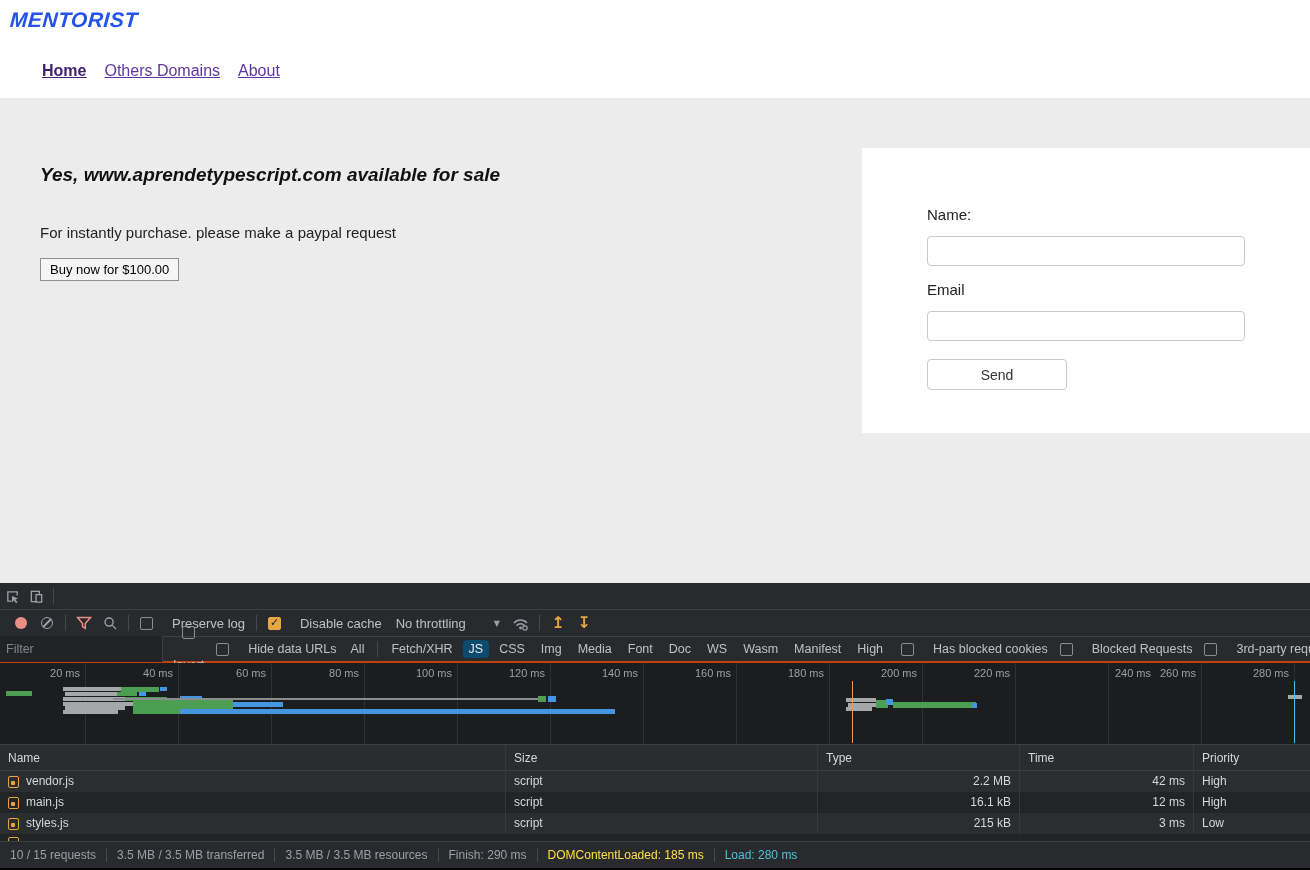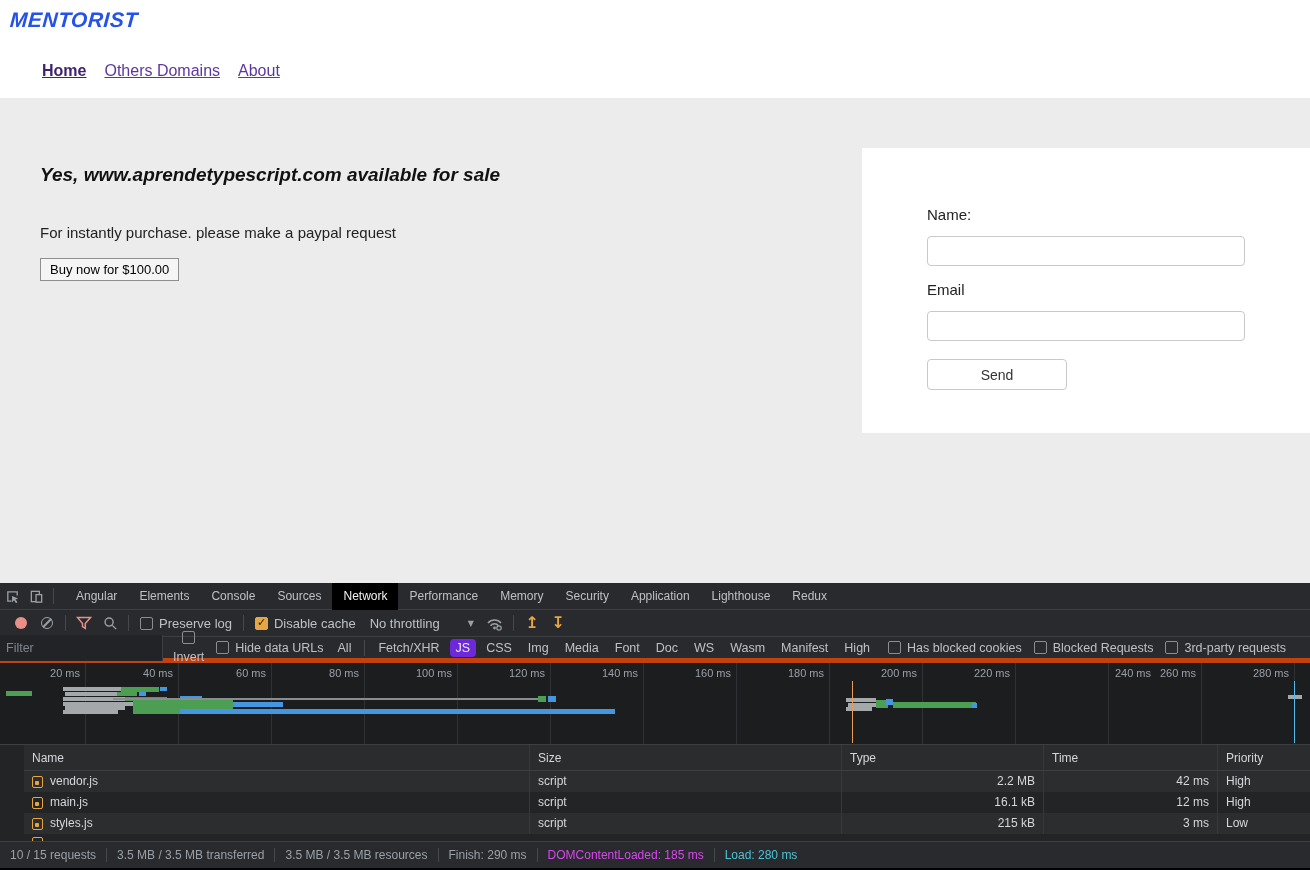--- a/index.html
+++ b/index.html
@@ -46,66 +46,66 @@
   .dt-tab { padding:0 11px; line-height:26px; font-size:12px; color:#bdc1c6; cursor:pointer; white-space:nowrap; }
   .dt-tab.active { background:#000; color:#f1f3f4; }
 
   .dt-toolbar { position:absolute; left:0; top:27px; width:1310px; height:27px; background:#292a2d;
                 display:flex; align-items:center; padding-left:8px; border-bottom:1px solid #3c4043; }
   .tool { display:flex; align-items:center; justify-content:center; width:22px; height:22px; margin:0 2px; cursor:pointer; }
   .rec-dot { width:12px; height:12px; border-radius:50%; background:#e89088; }
   .clear-ic { position:relative; width:12px; height:12px; border:1.5px solid #9aa0a6; border-radius:50%; }
   .clear-ic::after { content:""; position:absolute; left:-1px; top:4.2px; width:12px; height:1.5px;
                      background:#9aa0a6; transform:rotate(-45deg); }
-  .cb-label { display:flex; align-items:center; gap:6px; margin:0 6px; cursor:pointer; white-space:nowrap; }
+  .cb-label { display:flex; align-items:center; gap:19px; margin:0 6px; cursor:pointer; white-space:nowrap; }
   .cb { width:13px; height:13px; border:1.5px solid #8a8d91; border-radius:2px; background:transparent; flex:none; position:relative; }
   .cb.checked { background:#e7a644; border-color:#e7a644; }
   .cb.checked::after { content:"✓"; position:absolute; left:1px; top:-2px; font-size:11px; font-weight:bold;
                        color:#1a1b1e; font-family:"DejaVu Sans",sans-serif; }
   .throttle { display:flex; align-items:center; gap:28px; margin:0 8px; cursor:pointer; white-space:nowrap; }
   .caret { font-size:8px; color:#9aa0a6; font-family:"DejaVu Sans",sans-serif; }
   .hararrow { font-family:"DejaVu Sans",sans-serif; font-size:16px; color:#e7a644; font-weight:bold; line-height:1; }
 
   .dt-filterrow { position:absolute; left:0; top:54px; width:1310px; height:26px; background:#292a2d;
-                  display:flex; align-items:center; border-bottom:5px solid #c2410c; font-size:12.5px; }
+                  display:flex; align-items:center; border-bottom:2px solid #c2410c; font-size:12.5px; }
   .filter-input { width:163px; height:26px; background:#222326; border:none; border-right:1px solid #3c4043;
                   color:#bdc1c6; font-size:12.5px; padding:0 6px; outline:none; font-family:"Liberation Sans",sans-serif; }
   .filter-input::placeholder { color:#80868b; }
   .pills { display:flex; align-items:center; }
   .pill { padding:2px 6px; margin:0 2px; border-radius:4px; cursor:pointer; white-space:nowrap; }
-  .pill.active { background:#6d28d9; color:#e8eaed; }
+  .pill.active { background:#0c4a6e; color:#e8eaed; }
 
   .dt-waterfall { position:absolute; left:0; top:80px; width:1310px; height:82px; background:#1c1d1f;
                   border-bottom:1px solid #3c4043; overflow:hidden; }
   .gridline { position:absolute; top:0; width:1px; height:82px; background:#2f3134; }
   .ticklabel { position:absolute; top:4px; width:76px; text-align:right; font-size:11px; color:#9aa0a6; white-space:nowrap; }
   .wf-bar { position:absolute; }
   .event-line { position:absolute; top:18px; width:1px; height:62px; }
 
   .dt-table { position:absolute; left:0; top:162px; width:1310px; height:96px; background:#222425;
-              font-size:12px; overflow:hidden;padding-left:24px; }
+              font-size:12px; overflow:hidden; }
   .dt-row { display:grid; grid-template-columns:506px 312px 202px 174px 116px; height:21px; line-height:21px; }
   .dt-thead .dt-row { height:26px; line-height:26px; background:#2a2c2e; color:#cdd0d3; border-bottom:1px solid #3c4043; }
   .dt-cell { padding:0 8px; border-right:1px solid #36393b; overflow:hidden; white-space:nowrap; }
   .dt-cell:last-child { border-right:none; }
   .dt-cell.num { text-align:right; }
   .row-a { background:#2b2d2e; }
   .row-b { background:#222425; }
   .dt-row .dt-cell { color:#d5d7da; }
   .name-cell { display:flex; align-items:center; gap:7px; color:#e8eaed; }
   .js-icon { width:11px; height:12px; border:1px solid #e7a644; border-radius:2px; position:relative; flex:none; }
   .js-icon::after { content:""; position:absolute; left:2px; bottom:2px; width:4px; height:4px;
                     background:#e7a644; border-radius:1px; }
   .partial-row { height:7px; background:#222425; overflow:hidden; padding-left:8px; }
 
   .dt-status { position:absolute; left:0; top:258px; width:1310px; height:27px; background:#292a2d;
                border-top:1px solid #3c4043; display:flex; align-items:center; padding-left:10px;
                font-size:12px; color:#9aa0a6; }
   .st-div { width:1px; height:14px; background:#47484a; margin:0 10px; flex:none; }
-  .st-orange { color:#d946ef; }
+  .st-orange { color:#fde047; }
   .st-cyan { color:#4dc4d6; }
   .dt-bottomstrip { position:absolute; left:0; top:285px; width:1310px; height:2px; background:#000; }
 
   svg { display:block; }
 </style>
 </head>
 <body>
 
 <div class="page">
 
@@ -141,33 +141,20 @@
           <path d="M7.5 7.5 l6.5 2.6 -2.8 1 2.1 3 -1.6 1 -2.1-3 -2.1 2.2 z" fill="#9aa0a6"></path>
         </svg>
       </span>
       <span class="dt-icon">
         <svg width="15" height="15" viewBox="0 0 16 16">
           <rect x="2.5" y="2.5" width="8.5" height="11" fill="none" stroke="#9aa0a6" stroke-width="1.4"></rect>
           <rect x="7.5" y="6" width="6" height="8" fill="#292a2d" stroke="#9aa0a6" stroke-width="1.4"></rect>
         </svg>
       </span>
       <span class="dt-vdiv"></span>
-      <div class="dt-tabs">
-          <div class="dt-tab">Angular</div>
-          <div class="dt-tab">Elements</div>
-          <div class="dt-tab">Console</div>
-          <div class="dt-tab">Sources</div>
-          <div class="dt-tab active">Network</div>
-          <div class="dt-tab">Performance</div>
-          <div class="dt-tab">Memory</div>
-          <div class="dt-tab">Security</div>
-          <div class="dt-tab">Application</div>
-          <div class="dt-tab">Lighthouse</div>
-          <div class="dt-tab">Redux</div>
-        </div>
     </div>
 
     <div class="dt-toolbar">
       <span class="tool">
           <span class="rec-dot"></span>
         </span>
       <span class="tool">
           <span class="clear-ic"></span>
         </span>
       <span class="dt-vdiv"></span>

